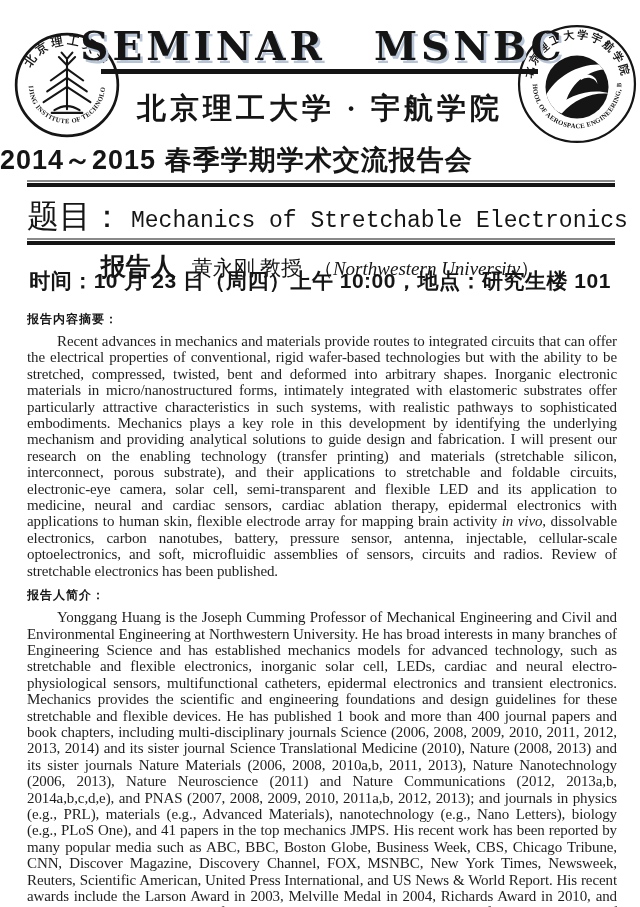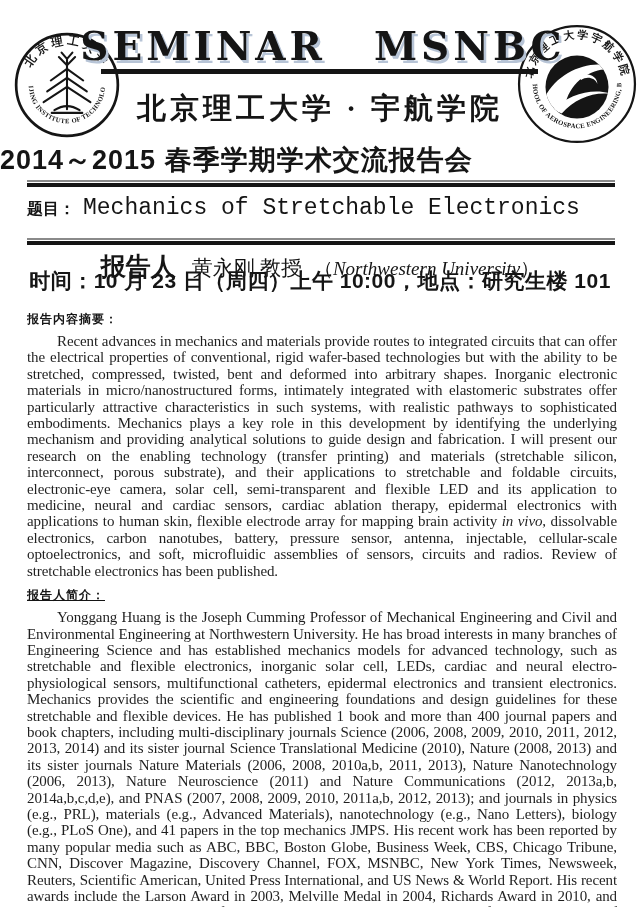--- a/index.html
+++ b/index.html
@@ -61,21 +61,21 @@
       var(--ink) 2.8px 7px);
   }
   .rule-1{top:180px;}
   .rule-2{top:238px;}
 
   
   .topic-line{
     position:absolute;left:27px;right:20px;top:195px;
     display:flex;align-items:baseline;gap:8px;white-space:nowrap;
   }
-  .topic-label{font-weight:700;font-size:16px;}
+  .topic-label{font-weight:400;font-size:32px;}
   .topic-title{font-size:23px;letter-spacing:0;}
 
   .speaker-line{
     position:absolute;left:0;right:0;top:250px;
     display:flex;justify-content:center;align-items:baseline;
     white-space:nowrap;
   }
   .speaker-label{font-weight:700;font-size:25px;margin-right:16px;}
   .speaker-name{font-size:21px;margin-right:12px;}
   .speaker-aff{font-size:19px;}
@@ -96,21 +96,21 @@
     font-weight:700;font-size:12px;line-height:25px;
     letter-spacing:1px;color:var(--ink);
   }
   .content p{
     text-align:justify;text-indent:30px;
     font-size:15px;line-height:16.4px;letter-spacing:-0.1px;
     color:var(--body_ink);
     margin:1px 0 4px 0;
   }
   .content p .it{font-style:italic;}
-  .bio-heading{margin-top:2px;text-decoration:underline;}
+  .bio-heading{margin-top:2px;}
 
   
   .arc-cjk{font-family:"Liberation Serif",serif;font-weight:700;fill:var(--ink);}
   .arc-lat{font-family:"Liberation Serif",serif;font-weight:700;fill:var(--ink);}
 </style>
 </head>
 <body>
 
 <div class="page">
 

